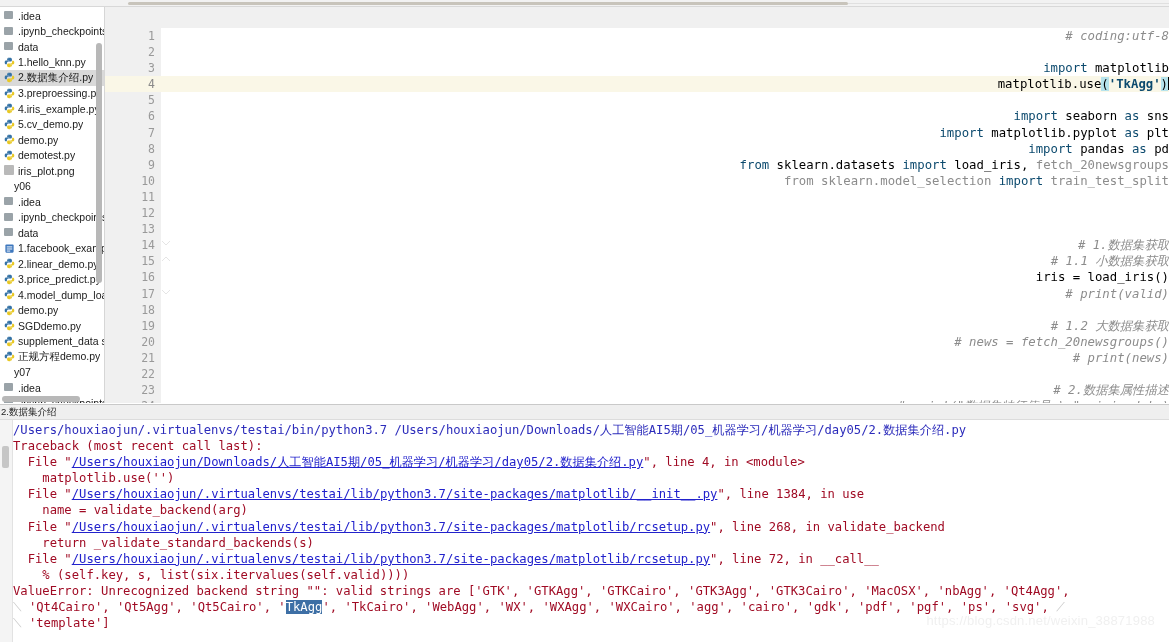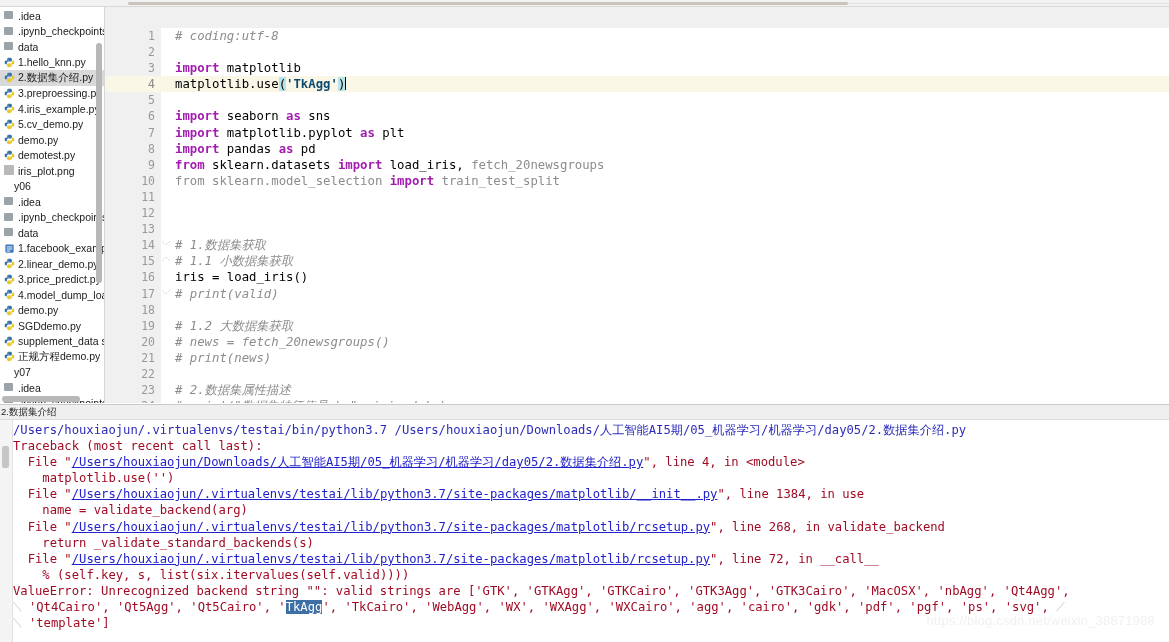--- a/index.html
+++ b/index.html
@@ -112,31 +112,32 @@
     width: 0; height: 0;
     border-left: 4.5px solid transparent;
     border-right: 4.5px solid transparent;
   }
   .fold-down { border-top: 4.5px solid #ffffff; filter: drop-shadow(0 0 0.6px #999); }
   .fold-up { border-bottom: 4.5px solid #ffffff; filter: drop-shadow(0 0 0.6px #999); }
 
   .code-area {
     position: absolute; left: 68px; top: 21px; right: 0; bottom: 0;
     background: #ffffff;
+    text-align: right;
   }
   .code-line {
     height: 16.1px; line-height: 16.1px;
     font-family: "DejaVu Sans Mono", monospace;
     font-size: 12.3px;
     white-space: pre;
     color: #000000;
     padding-left: 2px;
   }
   .code-line.hl { background: #faf7e7; }
-  .k  { color: #a21caf; font-weight: bold; }
+  .k  { color: #0c4a6e; font-weight: normal; }
   .cm { color: #8c8c8c; font-style: italic; }
   .str { color: #0c4a6e; font-weight: bold; }
   .plain { color: #000000; }
   .dim { color: #8c8c8c; }
   .brhl { background: #b6e3ec; }
   .caret {
     display: inline-block; width: 1px; height: 13px;
     background: #000; vertical-align: -2px;
   }
 

